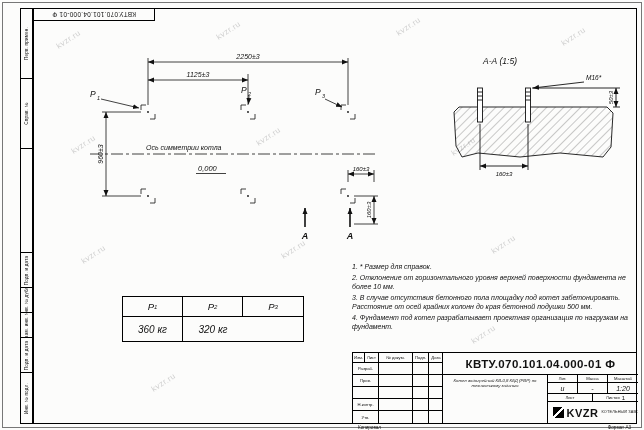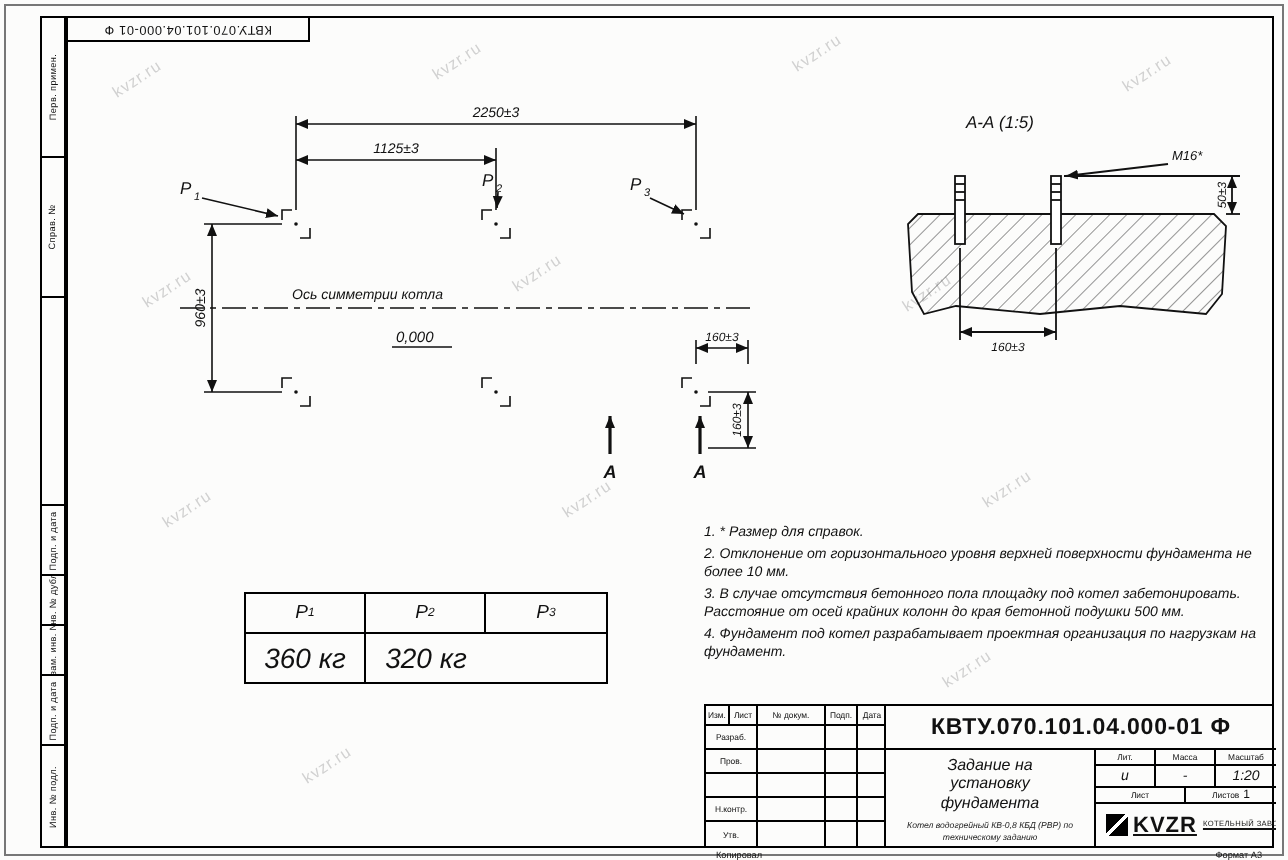--- a/index.html
+++ b/index.html
@@ -20,42 +20,42 @@
   .wm{position:absolute;color:#c3c3c3;opacity:.75;font-size:8px;transform:rotate(-33deg);
       white-space:nowrap;letter-spacing:.5px;}
   svg text{font-family:"Liberation Sans",sans-serif;fill:#111;font-style:italic;}
   .notes{left:352px;top:262px;width:281px;}
   .notes p{margin:0 0 1.5px 0;font-size:7px;line-height:1.32;font-style:italic;}
   .ptable{left:122px;top:296px;display:grid;grid-template-columns:60px 60px 60px;
           grid-template-rows:20px 24px;border:1.2px solid #000;background:transparent;}
   .ptable .c{box-sizing:border-box;display:flex;align-items:center;justify-content:center;
              font-style:italic;}
   .ph{font-size:9.5px;} .ph sub{font-size:6px;}
-  .pv{font-size:14px;}
+  .pv{font-size:10px;}
   .tblock{left:352px;top:352px;width:285px;height:72px;border:1.2px solid #000;
           display:grid;grid-template-columns:90px 195px;background:transparent;}
   .tb-left{display:grid;grid-template-columns:12px 14px 34px 16px 14px;
            grid-template-rows:10px repeat(5,1fr);border-right:1px solid #000;box-sizing:border-box;}
   .tb-left .c{box-sizing:border-box;display:flex;align-items:center;justify-content:center;
               font-size:4.2px;overflow:hidden;white-space:nowrap;}
   .tb-right{display:grid;grid-template-rows:22px 1fr;}
   .desig-main{display:flex;align-items:center;justify-content:center;font-weight:bold;
               font-size:11.5px;letter-spacing:.4px;border-bottom:1px solid #000;box-sizing:border-box;white-space:nowrap;}
   .tb-lower{display:grid;grid-template-columns:105px 90px;}
   .titlecell{box-sizing:border-box;border-right:1px solid #000;display:flex;flex-direction:column;
              align-items:center;padding-top:3px;gap:4px;}
   .doc-title{font-size:8px;font-style:italic;text-align:center;line-height:1.18;width:80px;}
   .doc-sub{font-size:4.3px;font-style:italic;text-align:center;line-height:1.25;padding:0 4px;color:#222;}
   .tb-stack{display:grid;grid-template-rows:8px 11px 8px 1fr;}
   .row3{display:grid;grid-template-columns:30px 30px 30px;}
   .row2{display:grid;grid-template-columns:45px 45px;}
   .tb-stack .c{box-sizing:border-box;display:flex;align-items:center;justify-content:center;
                overflow:hidden;white-space:nowrap;}
   .lbl{font-size:4.2px;} .val{font-size:7px;font-style:italic;}
-  .logo-cell{display:flex;align-items:center;justify-content:center;gap:3px;text-decoration:underline;}
+  .logo-cell{display:flex;align-items:center;justify-content:center;gap:3px;}
   .logo-mark{width:11px;height:11px;background:linear-gradient(135deg,#000 45%,#fff 45%,#fff 55%,#000 55%);}
   .logo-text{font-weight:900;font-size:11px;letter-spacing:.5px;}
   .logo-cap{font-size:3.8px;width:32px;line-height:1.25;letter-spacing:.2px;}
   .bottom-labels{left:352px;top:424px;width:285px;height:6px;display:flex;
                  justify-content:space-between;padding:0 6px;font-size:4.6px;align-items:center;}
 </style>
 </head>
 <body>
 
 <div class="sheet">
@@ -309,21 +309,20 @@
       <div class="c bR" style="grid-column:1/3">Утв.</div>
       <div class="c bR"></div>
         <div class="c bR"></div>
         <div class="c"></div>
     </div>
 
     <div class="tb-right">
       <div class="desig-main">КВТУ.070.101.04.000-01 Ф</div>
       <div class="tb-lower">
         <div class="titlecell">
-          <div class="doc-title">Задание на установку фундамента</div>
           <div class="doc-sub">Котел водогрейный КВ-0,8 КБД (РВР) по техническому заданию</div>
         </div>
         <div class="tb-stack">
           <div class="row3">
             <div class="c lbl bR bB">Лит.</div>
             <div class="c lbl bR bB">Масса</div>
             <div class="c lbl bB">Масштаб</div>
           </div>
           <div class="row3">
             <div class="c val bR bB">и</div>

